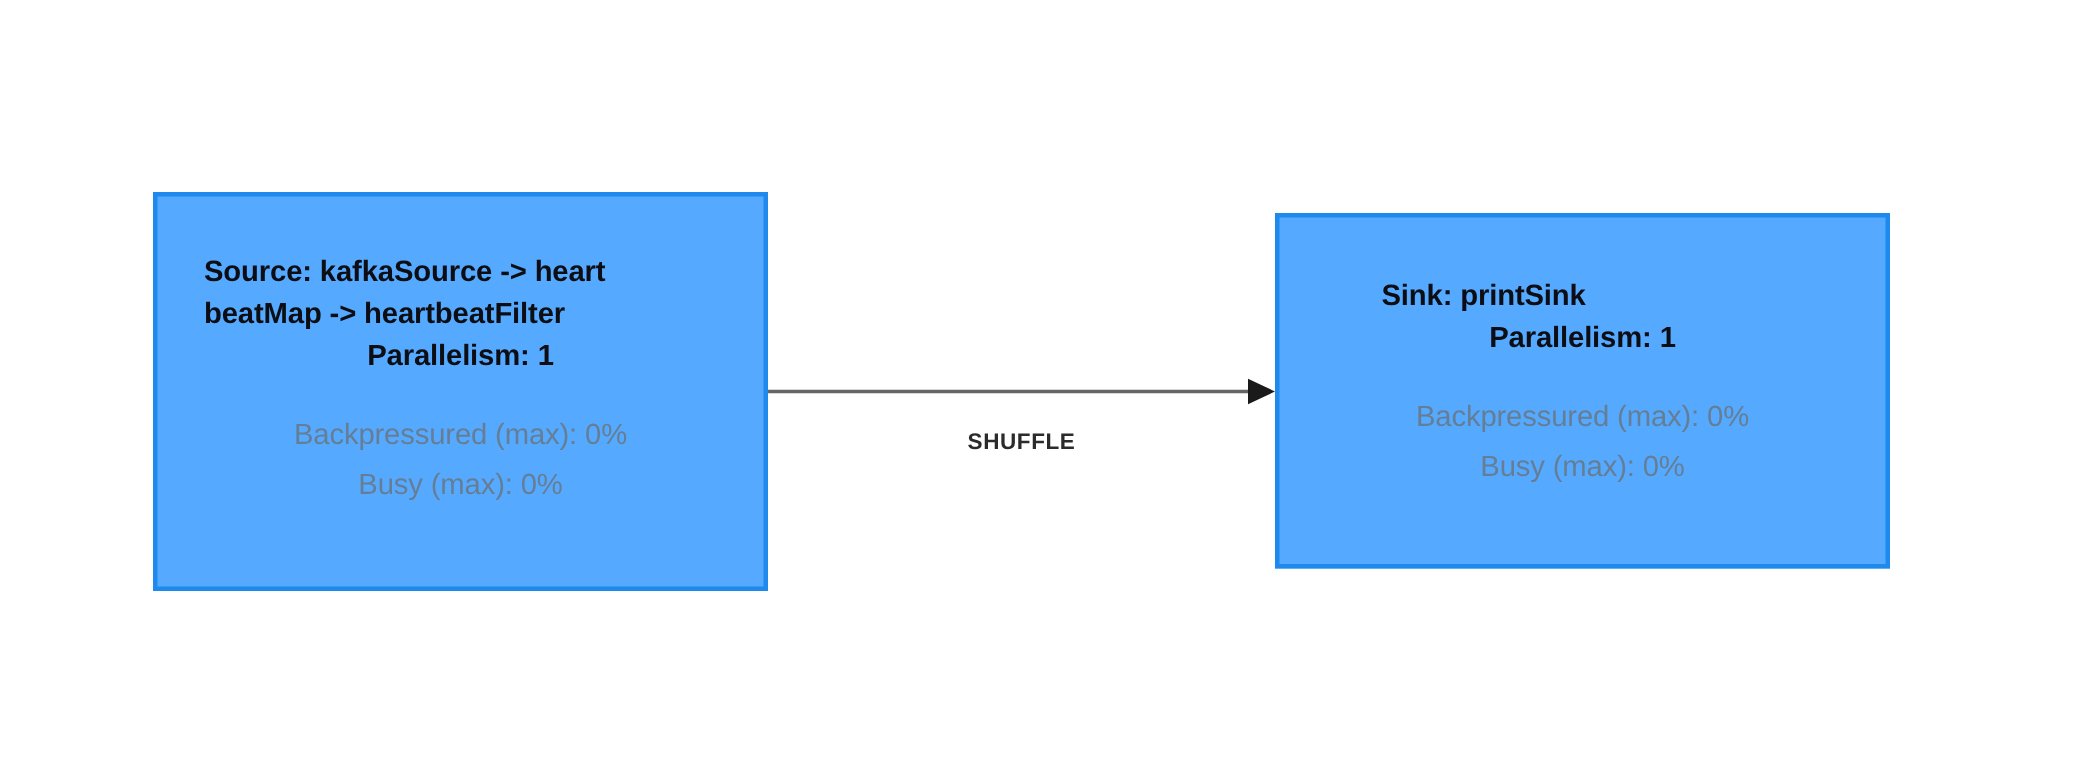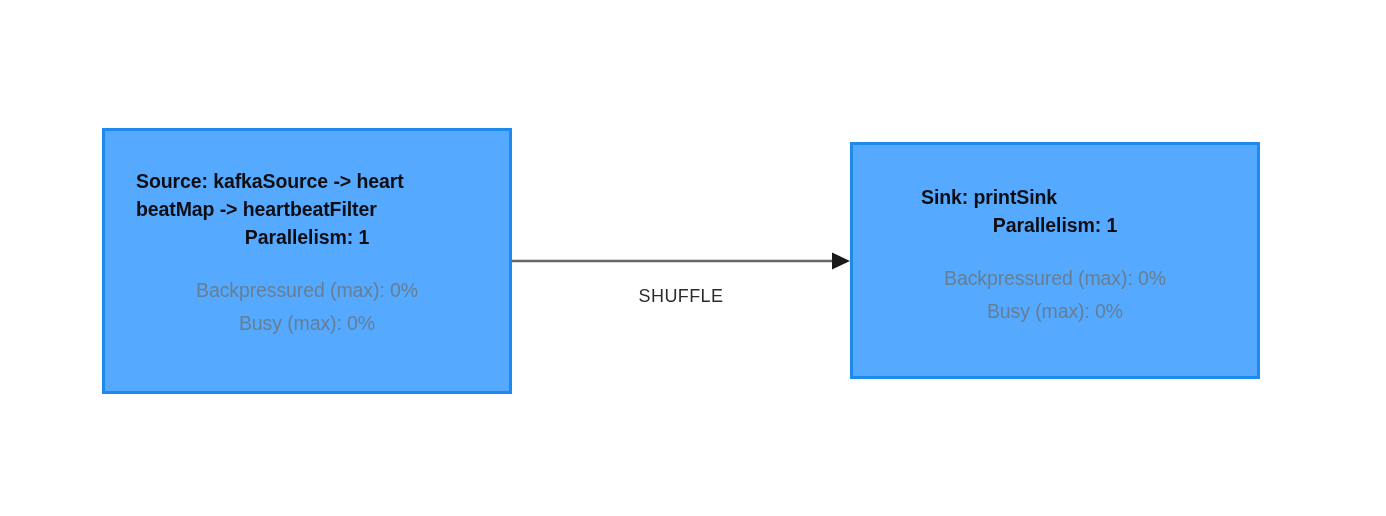--- a/index.html
+++ b/index.html
@@ -66,22 +66,22 @@
   #node-sink .node-title { text-align: left; margin-left: 37px; }
   #node-sink .metrics-block { margin-top: 23px; }
 
   
   .edge {
     position: absolute;
   }
   .edge svg { display: block; overflow: visible; }
   .edge-label {
     position: absolute;
-    font-size: 18px;
-    font-weight: 400;
+    font-size: 15px;
+    font-weight: 700;
     color: #2b2b2b;
     letter-spacing: 0.4px;
     white-space: nowrap;
     text-align: center;
   }
 </style>
 </head>
 <body>
 
 <div id="canvas">

